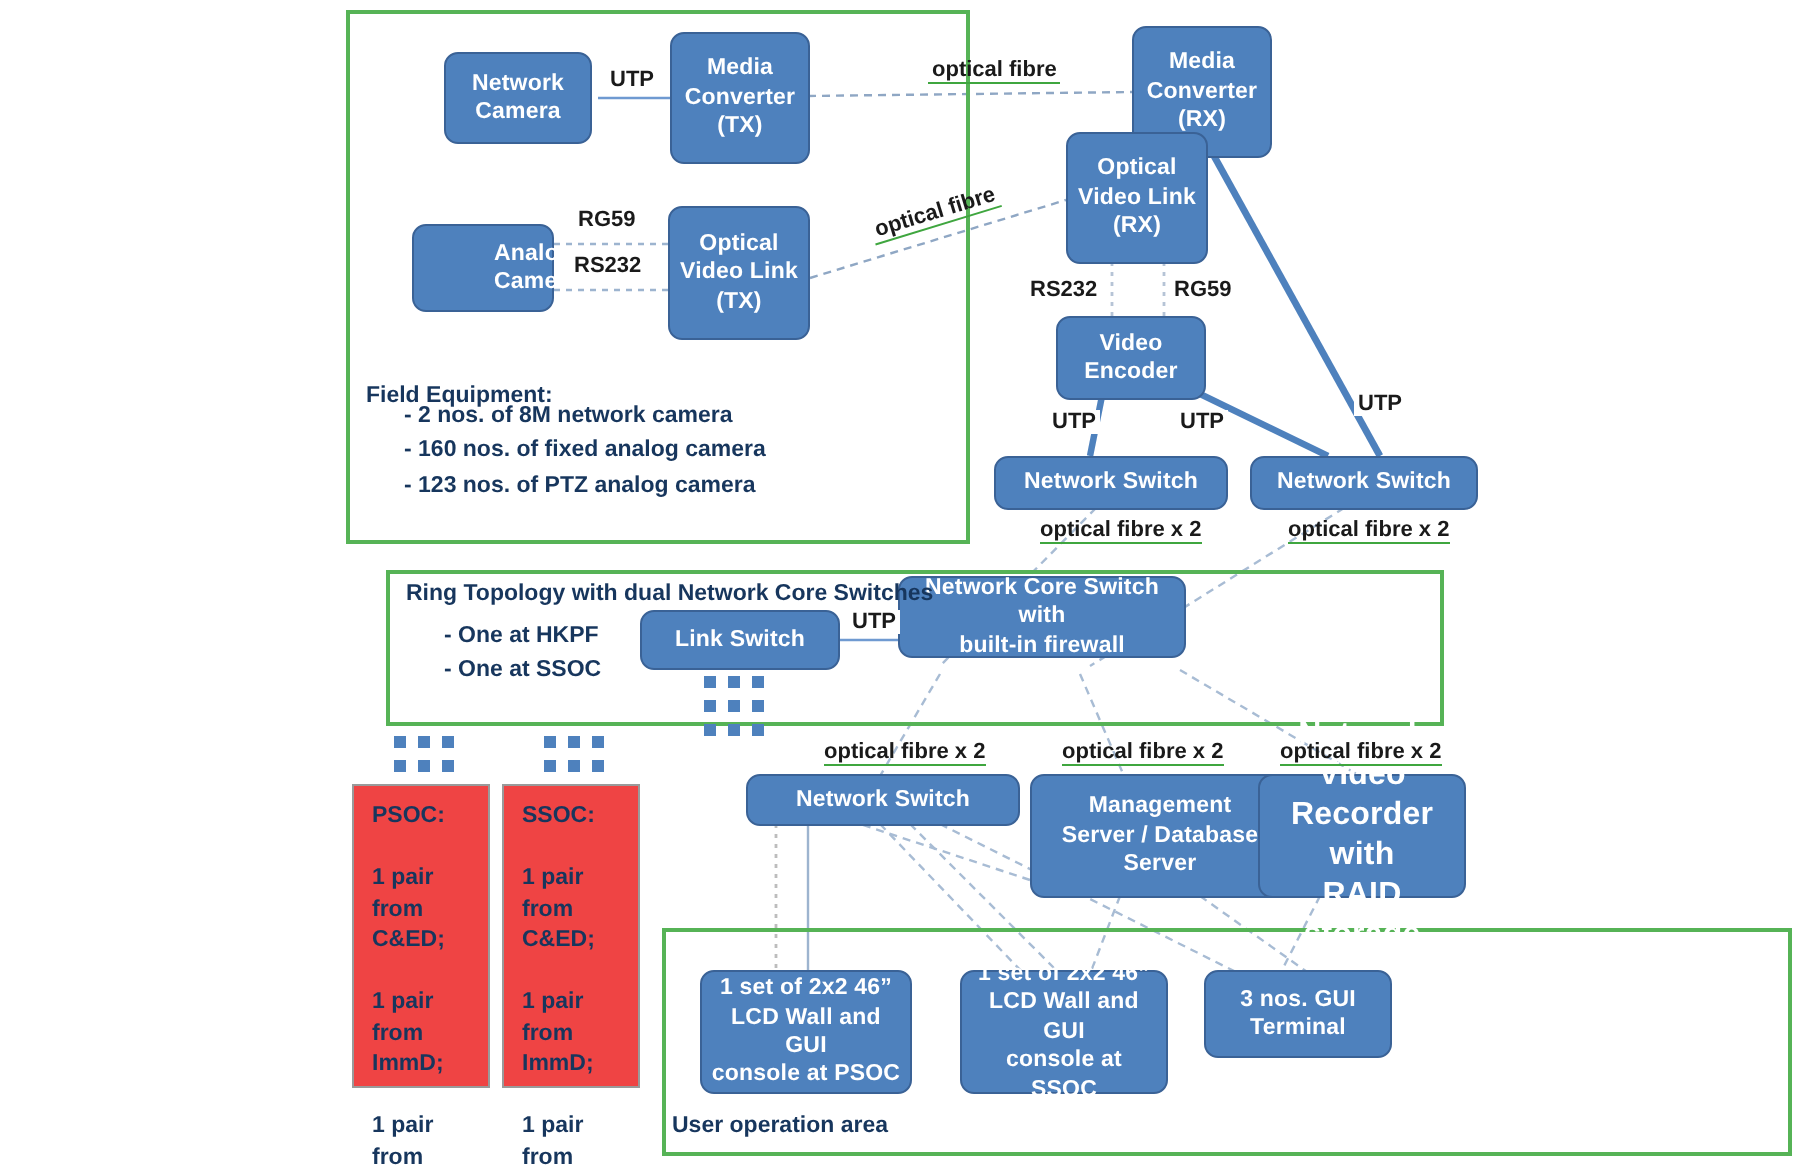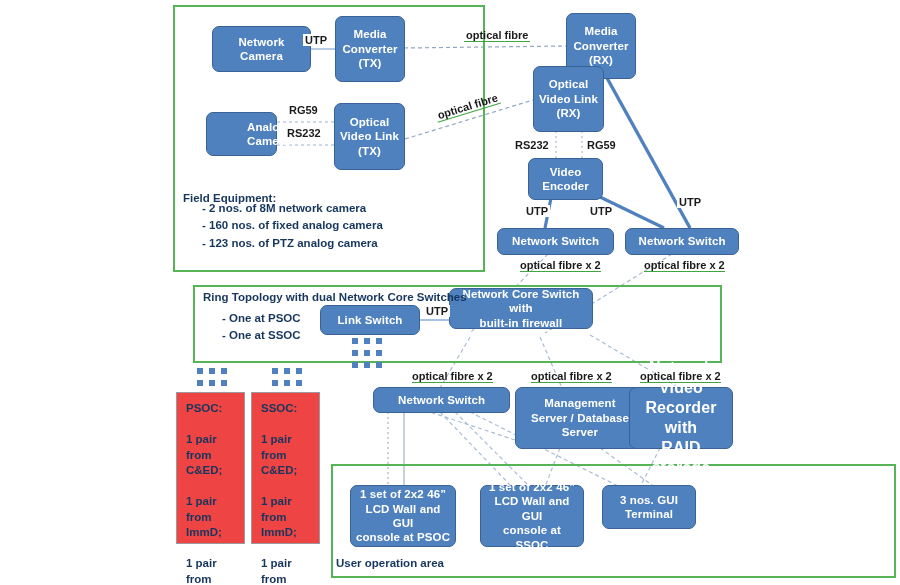--- a/index.html
+++ b/index.html
@@ -107,21 +107,21 @@
     <line x1="560" y1="448" x2="545" y2="487" stroke="#a8bcd4" stroke-width="1.2" stroke-dasharray="4,3"></line>
     <line x1="600" y1="448" x2="655" y2="487" stroke="#a8bcd4" stroke-width="1.2" stroke-dasharray="4,3"></line>
 
     <line x1="660" y1="448" x2="640" y2="487" stroke="#a8bcd4" stroke-width="1.2" stroke-dasharray="4,3"></line>
   </svg>
 
   <div class="frame" style="left:173px;top:5px;width:312px;height:267px;"></div>
   <div class="frame" style="left:193px;top:285px;width:529px;height:78px;"></div>
   <div class="frame" style="left:331px;top:464px;width:565px;height:114px;"></div>
 
-  <div class="node" style="left:212px;top:26px;width:99px;height:46px;font-size:11.5px;">
+  <div class="node" style="left:222px;top:26px;width:74px;height:46px;font-size:11.5px;">
     <span>Network
 Camera</span>
   </div>
 
   <div class="node" style="left:335px;top:16px;width:70px;height:66px;font-size:11.5px;">
     <span>Media
 Converter
 (TX)</span>
   </div>
 
@@ -236,21 +236,21 @@
       <i></i>
       <i></i>
   </div>
 
   <div class="blocktitle" style="left:183px;top:192px;text-align:right;">Field Equipment:</div>
   <div class="blocktext" style="left:202px;top:200px;width:280px;">-     2 nos. of 8M network camera
 -     160 nos. of fixed analog camera
 -     123 nos. of PTZ analog camera</div>
 
   <div class="blocktitle" style="left:203px;top:291px;">Ring Topology with dual Network Core Switches</div>
-  <div class="blocktext" style="left:222px;top:310px;width:180px;">-     One at PSOC
+  <div class="blocktext" style="left:222px;top:310px;width:180px;">-     One at HKPF
 -     One at SSOC</div>
 
   <div class="blocktitle" style="left:336px;top:557px;">User operation area</div>
 
   <div class="panel" style="left:176px;top:392px;width:69px;height:152px;">PSOC:
 
 1 pair from
 C&amp;ED;
 
 1 pair from

